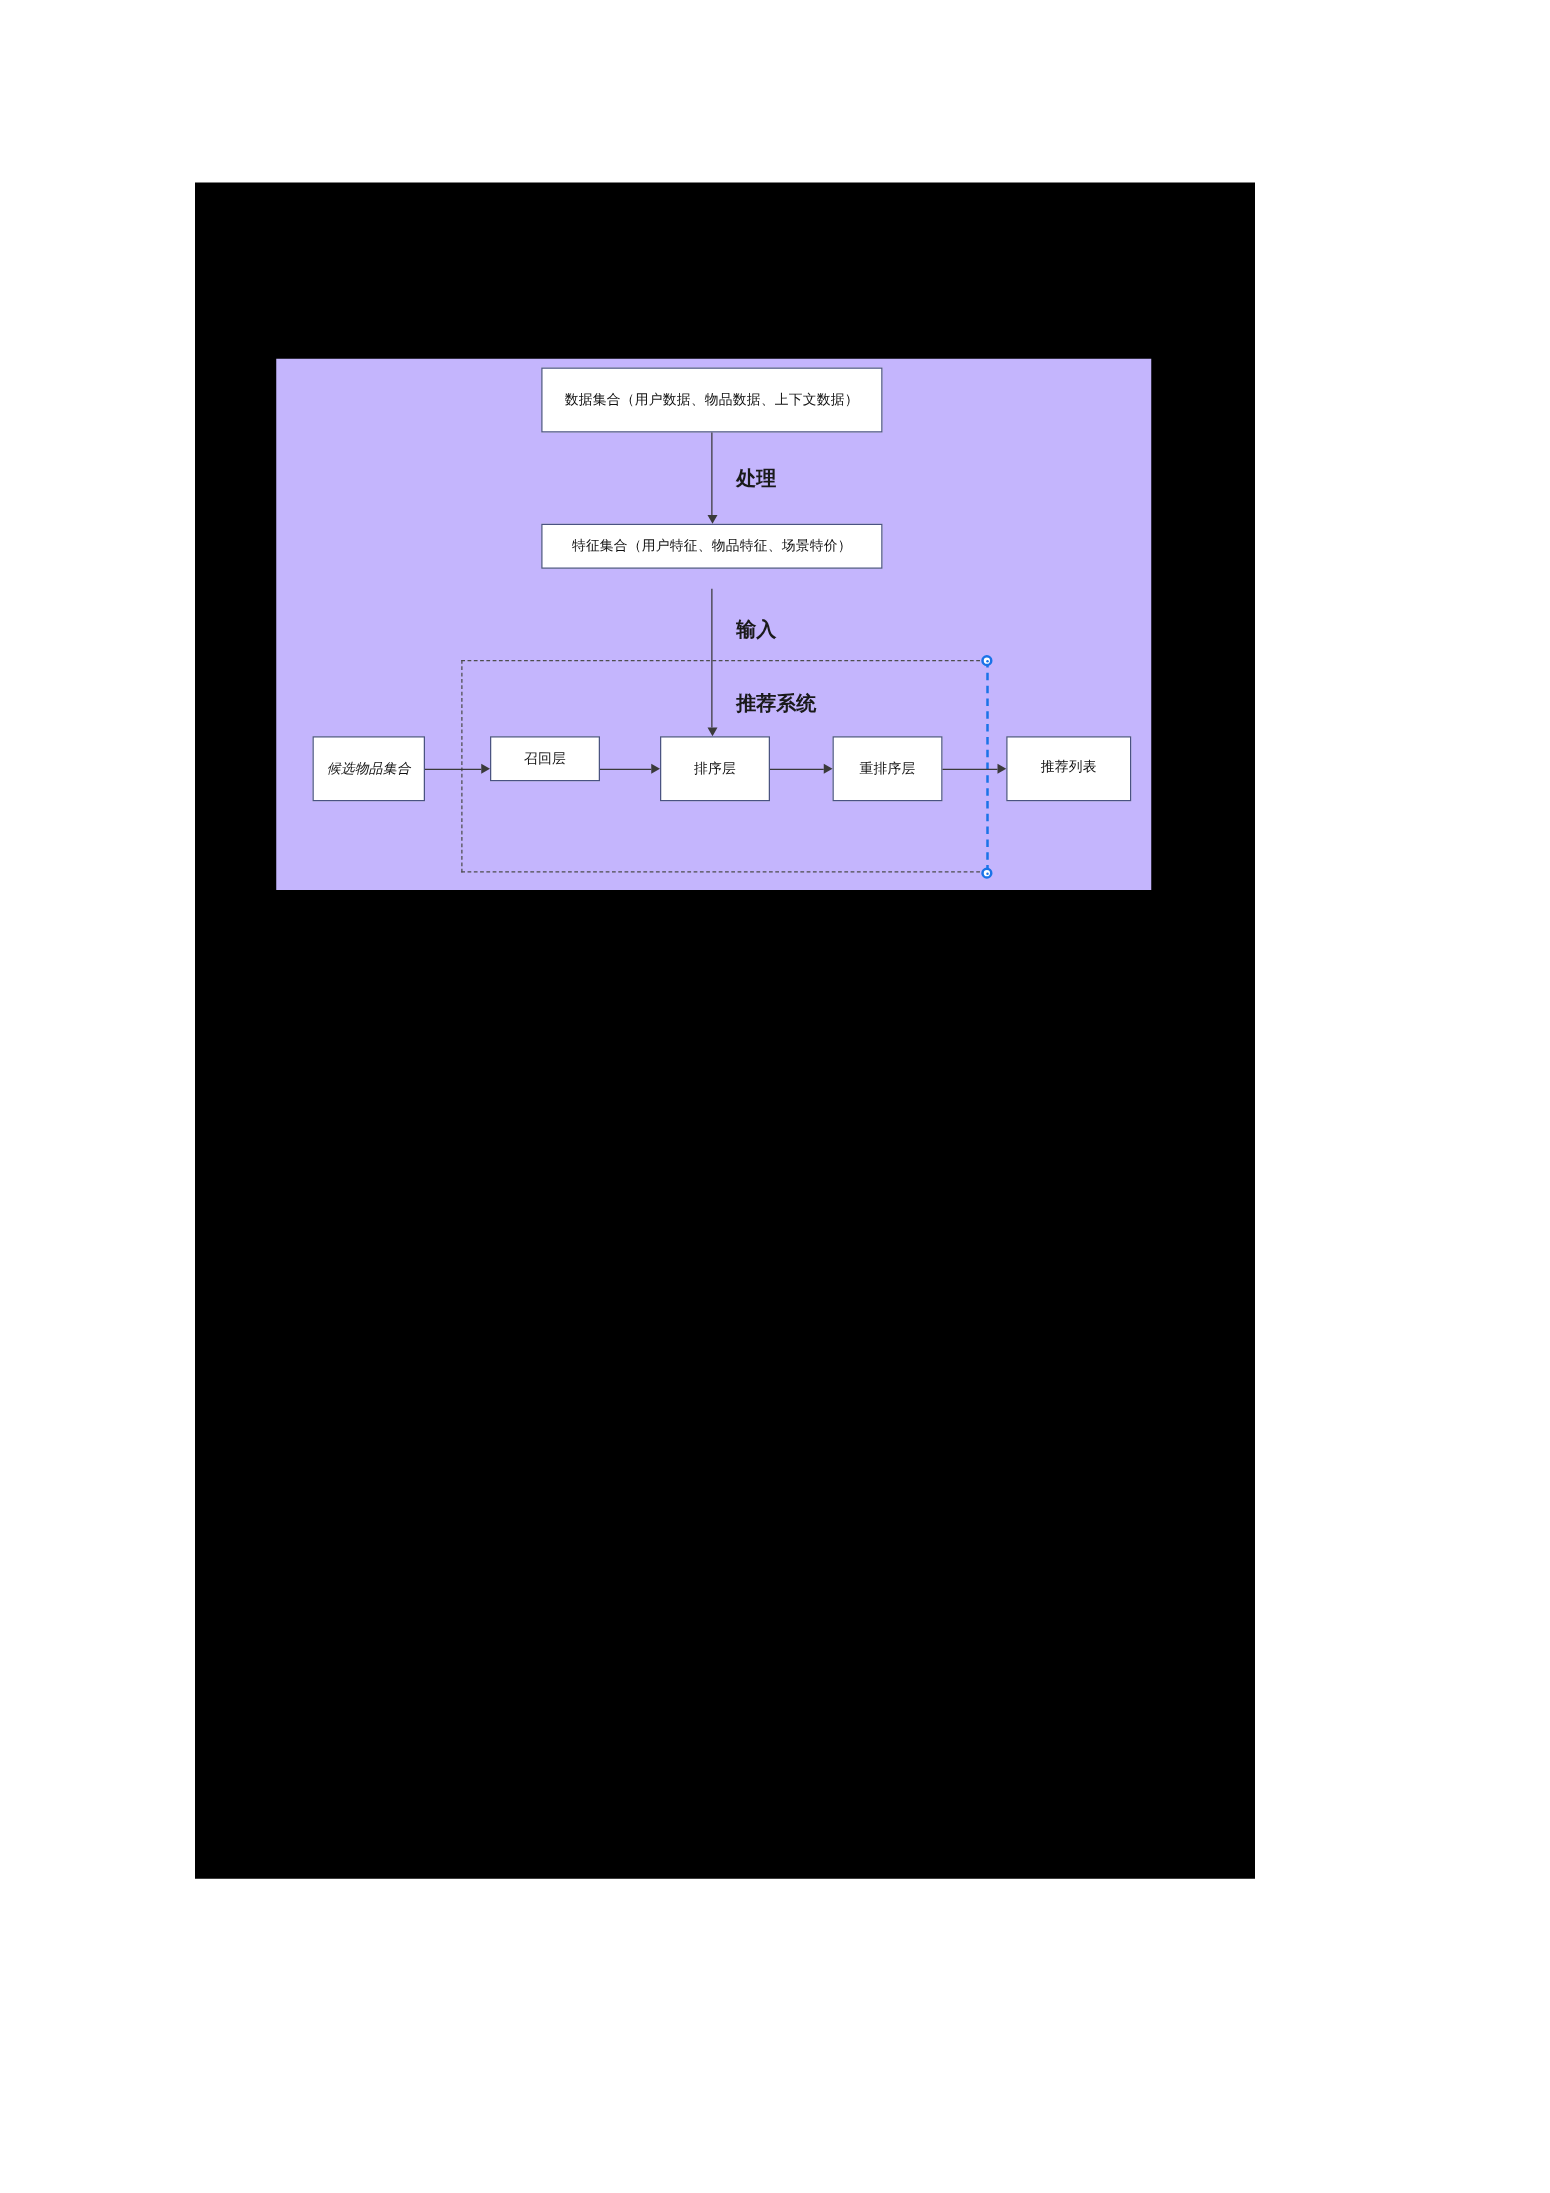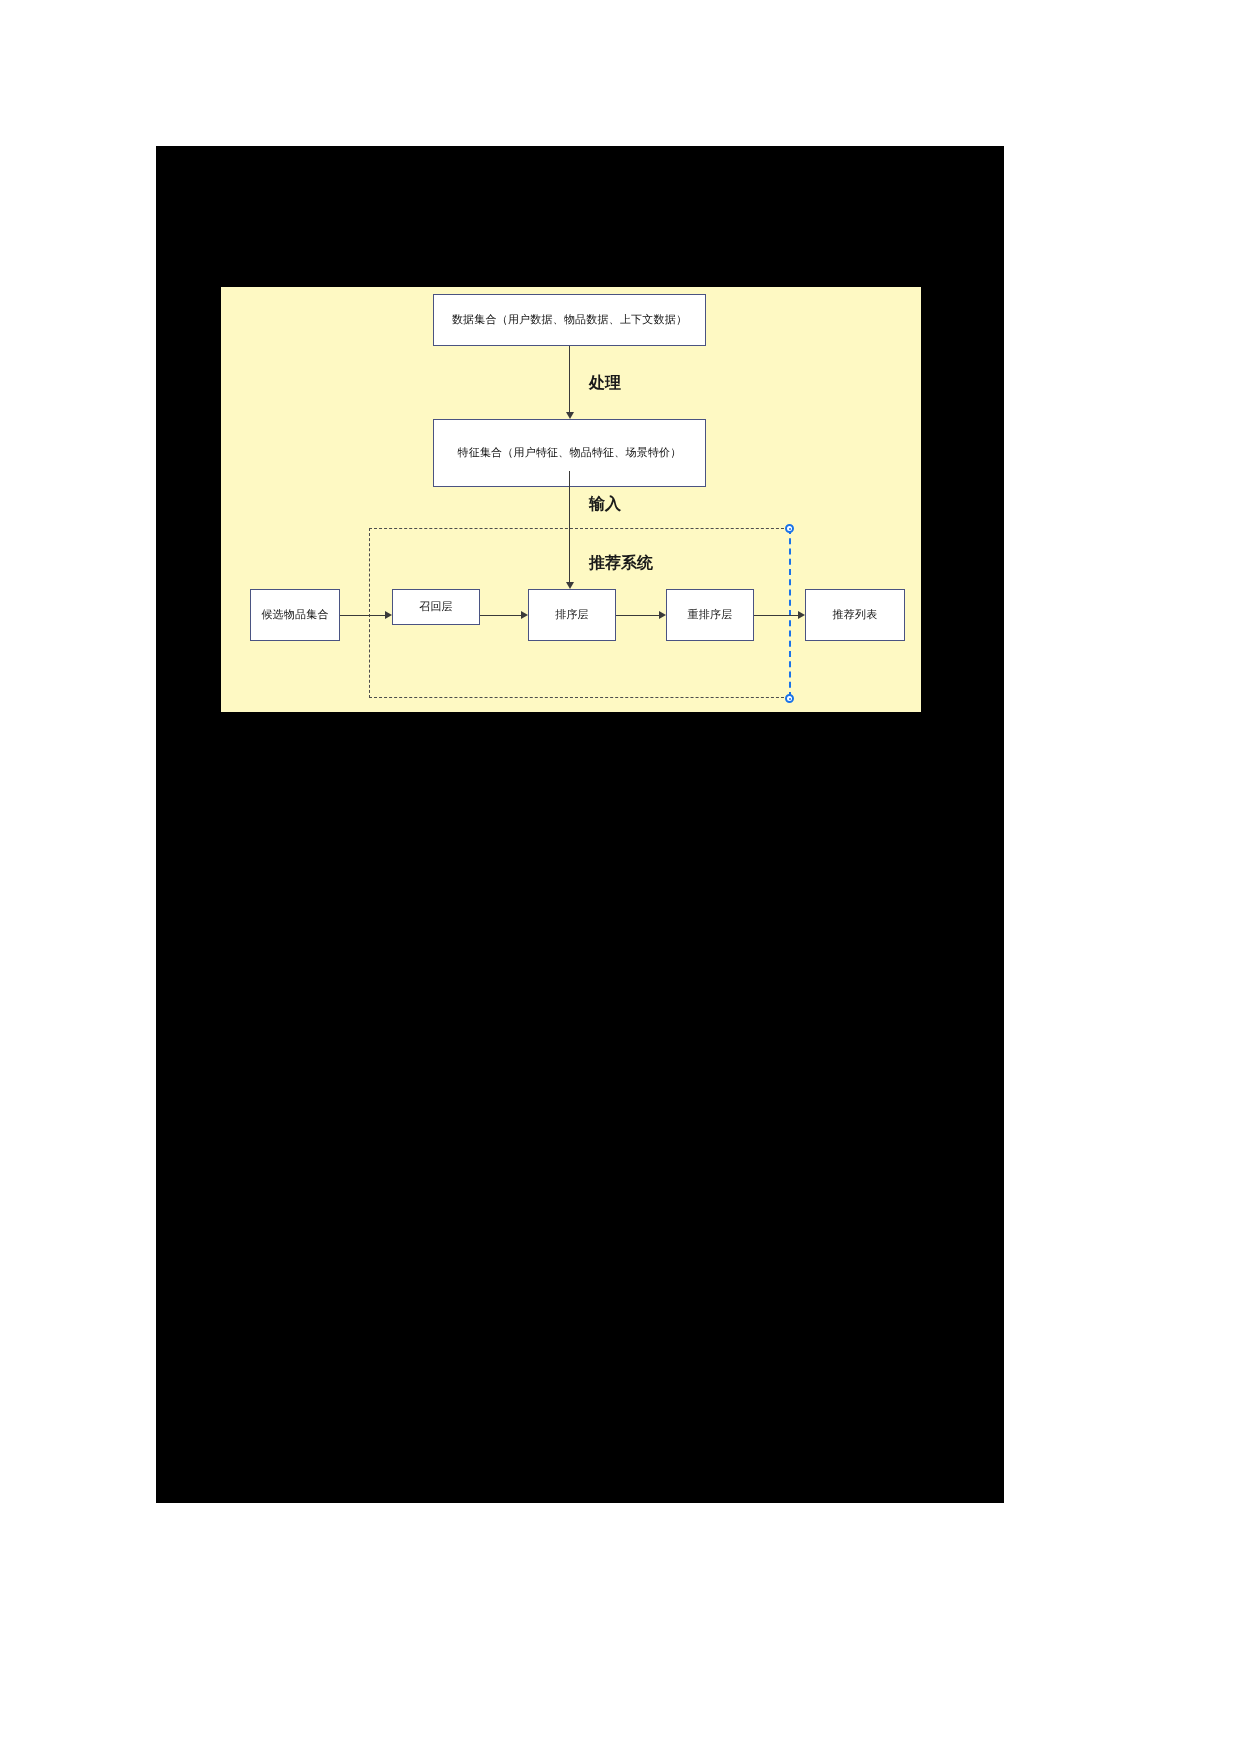--- a/index.html
+++ b/index.html
@@ -25,21 +25,21 @@
     background: #000000;
   }
 
   
   #canvas {
     position: absolute;
     left: 221px;
     top: 287px;
     width: 700px;
     height: 425px;
-    background: #fef9c3;
+    background: #c4b5fd;
   }
 
   
   .node {
     position: absolute;
     box-sizing: border-box;
     border: 1px solid #4a5382;
     background: #ffffff;
     display: flex;
     align-items: center;
@@ -49,25 +49,25 @@
     line-height: 1.2;
     letter-spacing: 0.2px;
     white-space: nowrap;
   }
 
   
   #node-dataset {
     left: 212px; top: 7px; width: 273px; height: 52px;
   }
   #node-features {
-    left: 212px; top: 132px; width: 273px; height: 68px;
-  }
-
-  
-  #node-candidates { left: 29px;  top: 302px; width: 90px;  height: 52px; }
+    left: 212px; top: 132px; width: 273px; height: 36px;
+  }
+
+  
+  #node-candidates { left: 29px;  top: 302px; width: 90px;  height: 52px; font-style: italic; }
   #node-recall     { left: 171px; top: 302px; width: 88px;  height: 36px; }
   #node-rank       { left: 307px; top: 302px; width: 88px;  height: 52px; }
   #node-rerank     { left: 445px; top: 302px; width: 88px;  height: 52px; }
   #node-reclist    { left: 584px; top: 302px; width: 100px;  height: 52px; font-family: Liberation Serif, serif; }
 
   
   .vline {
     position: absolute;
     width: 1px;
     background: #3a3a3a;

